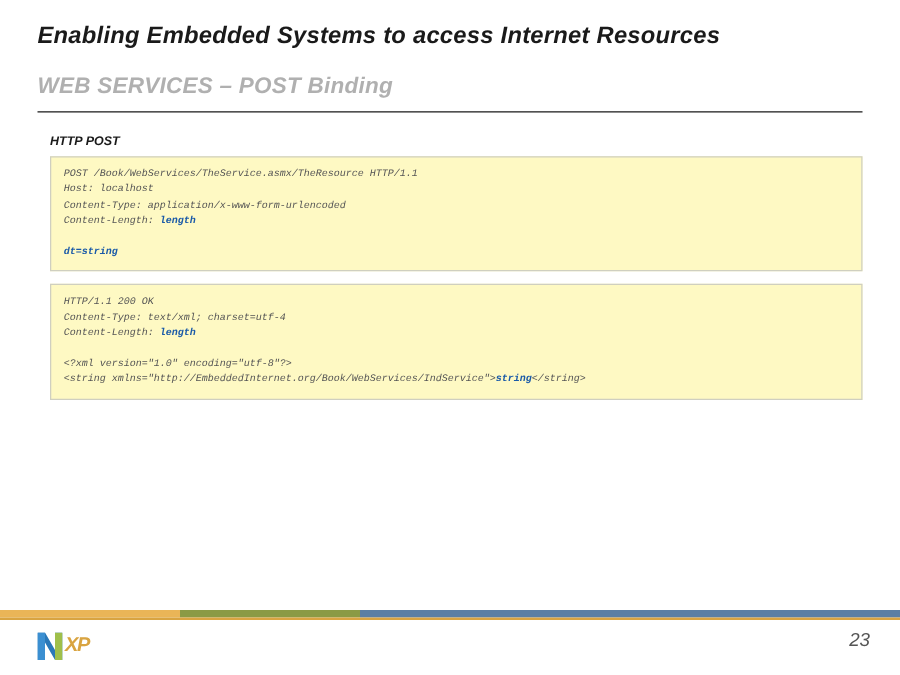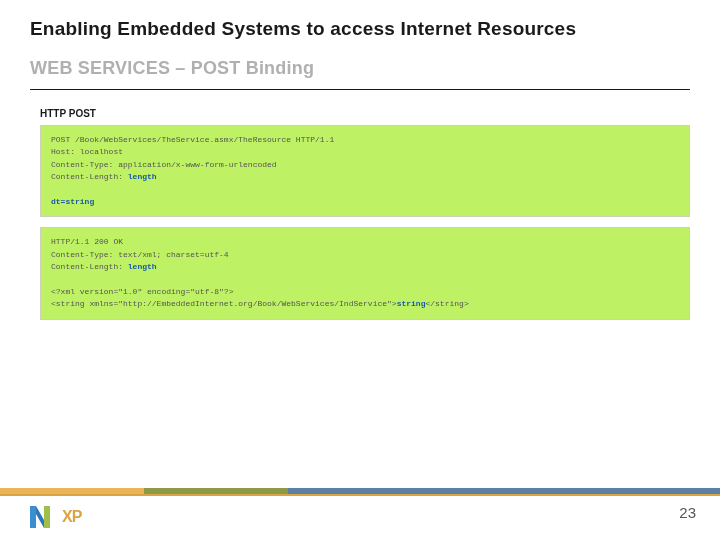--- a/index.html
+++ b/index.html
@@ -1,34 +1,34 @@
 <!DOCTYPE html>
 <html><head>
 <meta charset="utf-8">
 <style>
   * { margin: 0; padding: 0; box-sizing: border-box; }
   html, body { width: 720px; height: 540px; font-family: Arial, Helvetica, sans-serif; background: #fff; color: #222; }
-  .slide { position: relative; width: 720px; height: 540px; }
+  .slide { position: relative; width: 720px; height: 540px; font-style: italic; }
   .header { padding: 18px 30px 4px 30px; }
   .title-main { font-size: 19px; font-weight: bold; color: #1a1a1a; letter-spacing: 0.2px; }
   .title-sub { font-size: 18px; font-weight: bold; color: #b0b0b0; letter-spacing: 0.2px; margin-top: 18px; }
   .hr { height: 1px; background: #1a1a1a; margin: 6px 30px 0 30px; }
   .content { padding: 18px 30px 0 40px; }
   .section-label { font-size: 10px; font-weight: bold; color: #1a1a1a; margin-bottom: 6px; }
   .desc { font-size: 8px; color: #444; margin: 4px 0 10px 10px; line-height: 1.4; }
   .desc .bold { font-weight: bold; }
-  .code-box { background: #bef264; border: 1px solid #cfcfc0; padding: 8px 10px; margin: 4px 0 10px 0; font-family: "Courier New", monospace; font-size: 8px; color: #555; line-height: 1.55; white-space: pre; overflow: hidden; }
+  .code-box { background: #fef9c3; border: 1px solid #cfcfc0; padding: 8px 10px; margin: 4px 0 10px 0; font-family: "Courier New", monospace; font-size: 8px; color: #555; line-height: 1.55; white-space: pre; overflow: hidden; }
   .code-box .hl { color: #1a5aa8; font-weight: bold; }
   .footer-band { position: absolute; left: 0; right: 0; bottom: 46px; height: 6px; display: flex; }
   .band-a { flex: 1; background: #eab557; }
   .band-b { flex: 1; background: #8a9a45; }
   .band-c { flex: 3; background: #5c7fa3; }
   .gold-line { position: absolute; left: 0; right: 0; bottom: 44px; height: 2px; background: #d9a441; }
   .page-num { position: absolute; right: 24px; bottom: 19px; font-size: 15px; color: #555; }
-  .logo { position: absolute; left: 30px; bottom: 12px; display: flex; align-items: center; gap: 10px; }
+  .logo { position: absolute; left: 30px; bottom: 12px; display: flex; align-items: center; gap: 0; }
   .logo-n { width: 20px; height: 22px; position: relative; }
   .logo-n svg { width: 20px; height: 22px; }
   .logo-text { font-family: Arial, sans-serif; font-size: 16px; font-weight: bold; color: #d9a441; letter-spacing: -1px; margin-left: 2px; }
 </style>
 </head>
 <body>
 
 <div class="slide">
 
   <div class="header">

